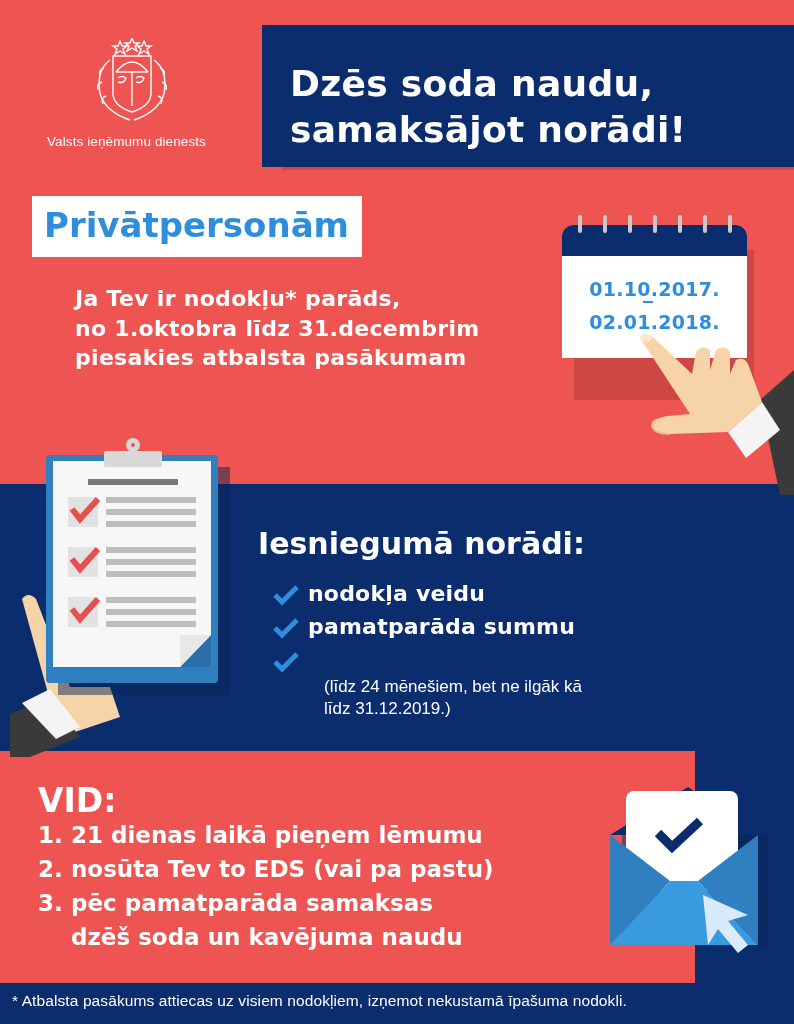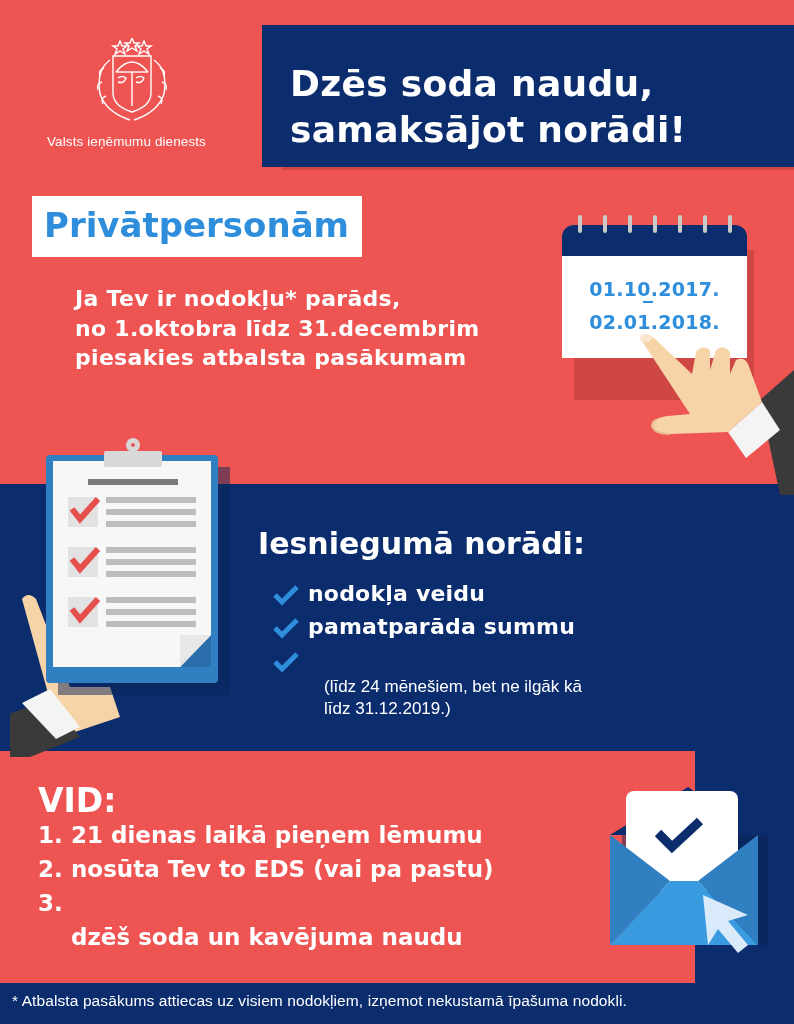--- a/index.html
+++ b/index.html
@@ -192,20 +192,21 @@
   <div class="vid-row">
     <span class="vid-num">1.</span>
     <span>21 dienas laikā pieņem lēmumu</span>
   </div>
   <div class="vid-row">
     <span class="vid-num">2.</span>
     <span>nosūta Tev to EDS (vai pa pastu)</span>
   </div>
   <div class="vid-row">
     <span class="vid-num">3.</span>
+    <span>pēc pamatparāda samaksas</span>
   </div>
   <div class="vid-row">
     <span class="vid-num"></span>
     <span>dzēš soda un kavējuma naudu</span>
   </div>
 </div>
 
 <svg class="abs envelope" viewBox="0 0 160 175">
   <rect x="14" y="50" width="148" height="110" fill="#09224f" opacity="0.45"></rect>
   <path d="M2 50 L80 2 L150 50 Z" fill="#0b2d6e"></path>

